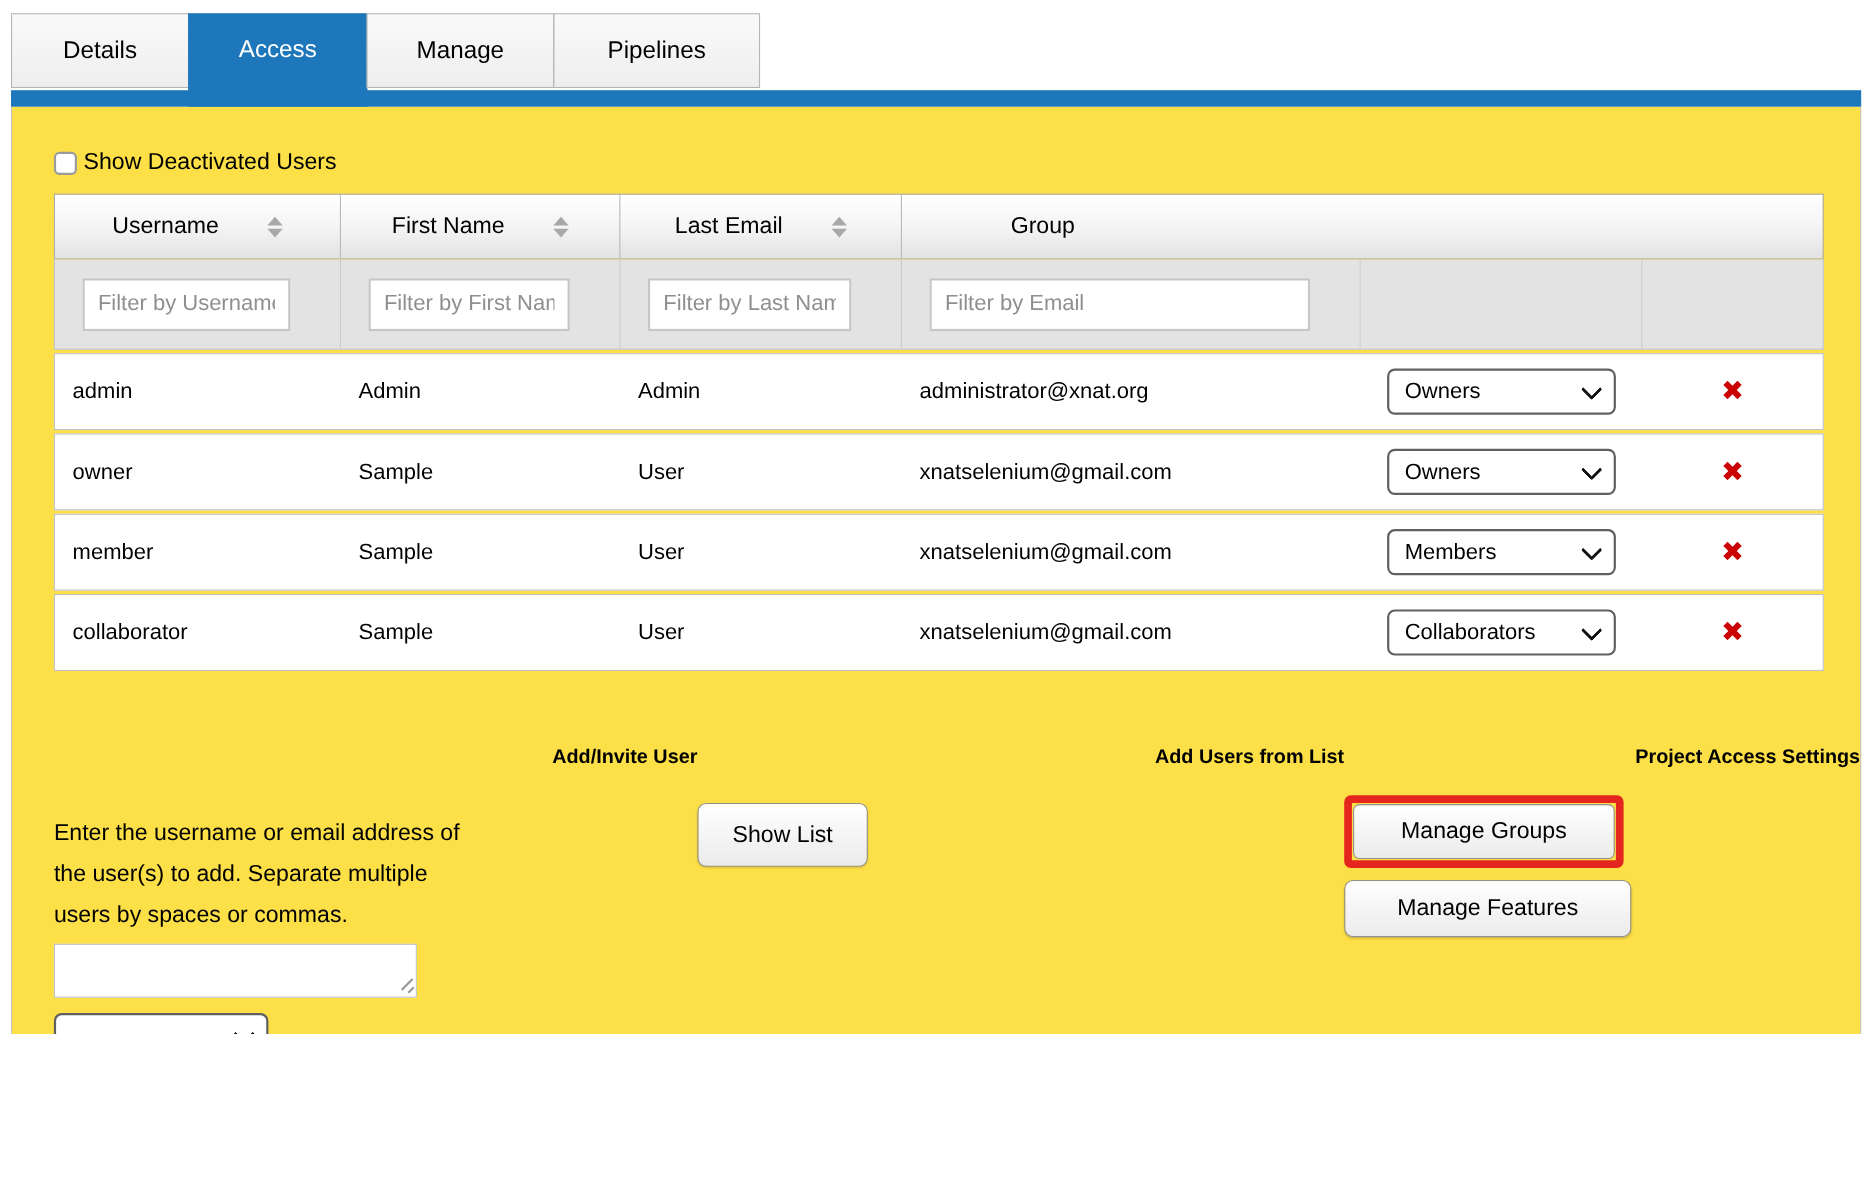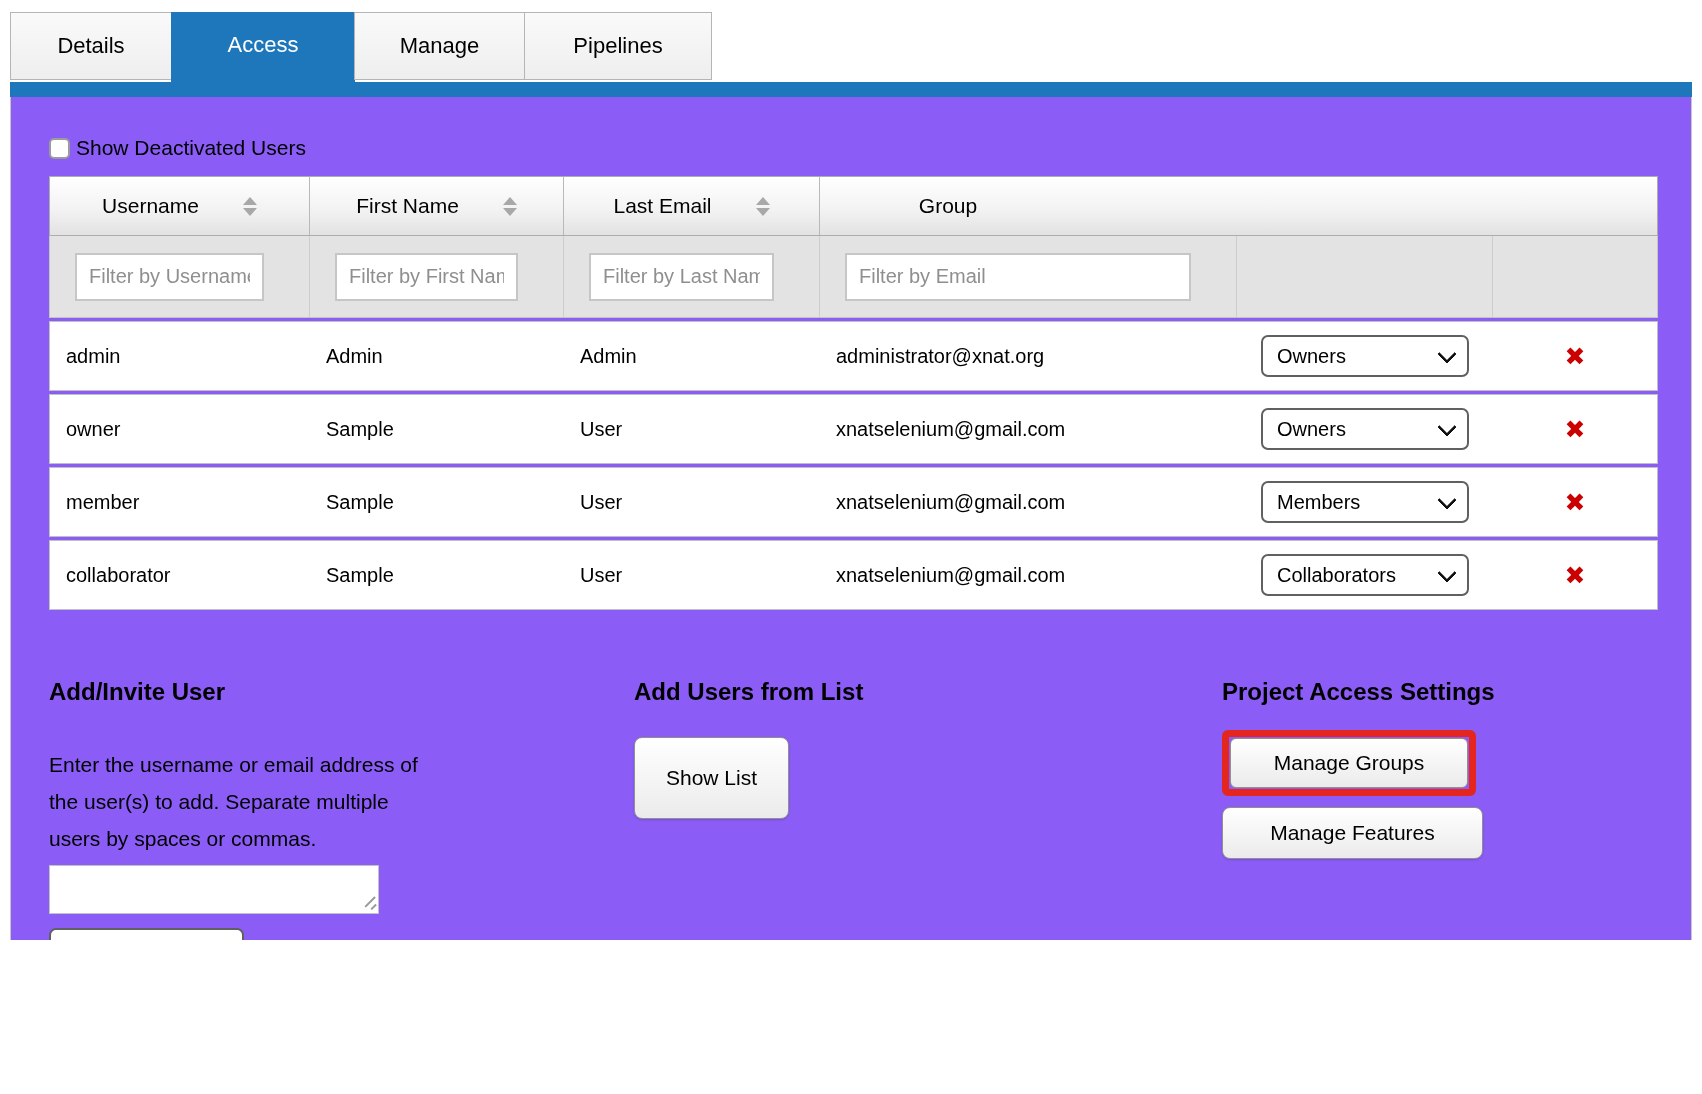--- a/index.html
+++ b/index.html
@@ -13,29 +13,29 @@
   .tabs-wrap { position:relative; height:97px; }
   .blue-bar { position:absolute; left:10px; right:10px; top:82px; height:15px; background:#1e76bb; }
   .tabs-row { position:absolute; left:10px; top:12px; display:flex; align-items:flex-start; z-index:2; }
   .tab {
     box-sizing:border-box; height:68px;
     background:linear-gradient(180deg,#fafafa,#eeeeee);
     border:1px solid #b5b5b5; margin-right:-1px;
     display:flex; align-items:center; justify-content:center;
     font-size:22px; cursor:pointer;
   }
-  .tab.t1{width:162px}.tab.t2{width:184px}.tab.t3{width:171px}.tab.t4{width:188px}
+  .tab.t1{width:162px}.tab.t2{width:163px}.tab.t3{width:171px}.tab.t4{width:188px}
   .tab.active {
     background:#1e76bb; color:#fff; border:none; height:85px;
     align-items:flex-start; padding-top:20px;
   }
   
   .panel {
     box-sizing:border-box; width:1682px; height:843px; margin:0 10px;
-    background:#8b5cf6; border-left:1px solid #c6c6c6; border-right:1px solid #c6c6c6;
+    background:#fde047; border-left:1px solid #c6c6c6; border-right:1px solid #c6c6c6;
     padding:39px 0 0 38px; overflow:hidden;
   }
   .show-row { display:flex; align-items:center; gap:6px; }
   .show-row input {
     appearance:none; -webkit-appearance:none; width:21px; height:21px;
     border:2px solid #9b9b9b; border-radius:5px; background:#fff; cursor:pointer;
   }
   .show-row label { font-size:21px; }
   
   .utable { width:1609px; margin-top:16px; }
@@ -79,42 +79,42 @@
   select.group { width:208px; height:42px; }
   .chev {
     position:absolute; right:15px; top:50%; width:11px; height:11px; margin-top:-9px;
     border-right:3.5px solid #111; border-bottom:3.5px solid #111;
     transform:rotate(45deg); border-radius:2px; pointer-events:none;
   }
   .removex { font-size:25px; font-weight:bold; color:#cb0000; cursor:pointer; line-height:1; }
   
   .sections { display:flex; margin-top:68px; }
   .sec1 { width:585px; } .sec2 { width:588px; } .sec3 { flex:1; }
-  .sec-title { font-size:24px; font-weight:bold; }
+  .sec-title { font-size:18px; font-weight:bold;text-align:right; }
   .sec1 p { width:372px; font-size:21px; line-height:37px; margin-top:40px; }
   .ta-wrap { position:relative; margin-top:8px; width:330px; }
   .ta-wrap textarea {
     display:block; width:330px; height:49px; box-sizing:border-box;
     border:1px solid #c2c2c2; background:#fff; resize:none; font-family:inherit; font-size:19px;
   }
   .grip { position:absolute; right:3px; bottom:4px; width:15px; height:14px; pointer-events:none; }
   .grip i { position:absolute; display:block; background:#9a9a9a; height:1.6px; transform:rotate(-45deg); }
   .grip i.g1 { width:14px; right:-1px; bottom:7px; }
   .grip i.g2 { width:7px;  right:-1px; bottom:2px; }
   .addsel { margin-top:14px; }
   select.role { width:195px; height:42px; }
   .btn {
     display:inline-block; box-sizing:border-box;
     background:linear-gradient(180deg,#ffffff,#ebebeb);
     border:1.5px solid #909090; border-radius:8px;
     font-size:21px; color:#000; font-family:inherit; text-align:center;
     box-shadow:0 1px 2px rgba(0,0,0,0.15); cursor:pointer;
   }
   .add-user-btn { margin-top:25px; padding:29px 25px; }
-  .show-list-btn { margin-top:31px; padding:28px 31px; }
+  .show-list-btn { margin-top:31px; padding:16px 31px; }
   .redbox { display:inline-block; border:7px solid #e5261e; border-radius:6px; padding:1px; margin-top:24px; }
   .mg-btn { width:238px; padding:12px 0; border-radius:6px; box-shadow:none; }
   .mf-btn { width:261px; padding:13px 0; margin-top:11px; }
   .block { display:block; }
 </style>
 </head>
 <body>
 
 <div class="tabs-wrap">
   <div class="blue-bar"></div>

